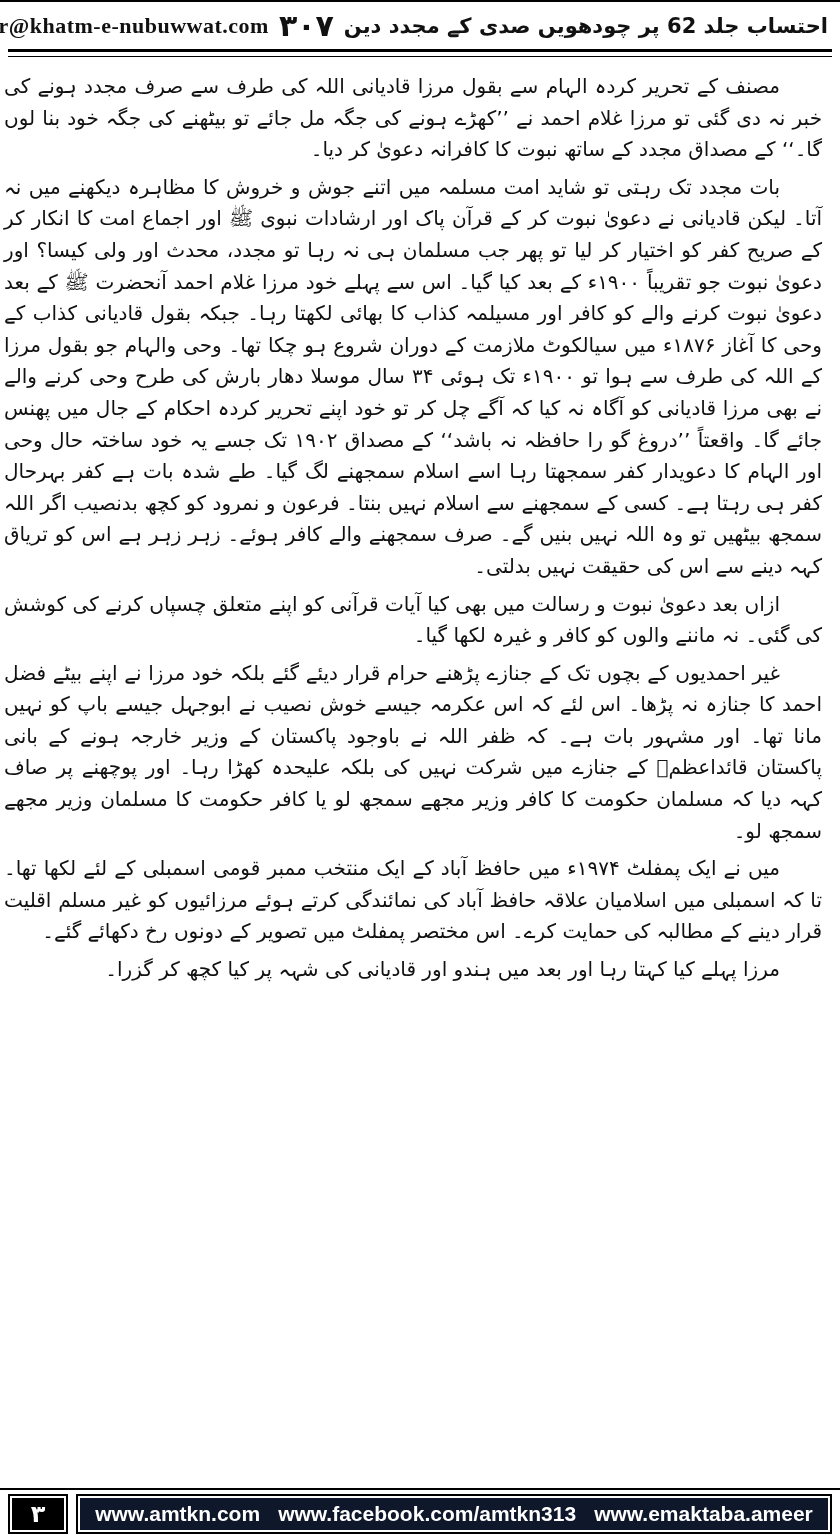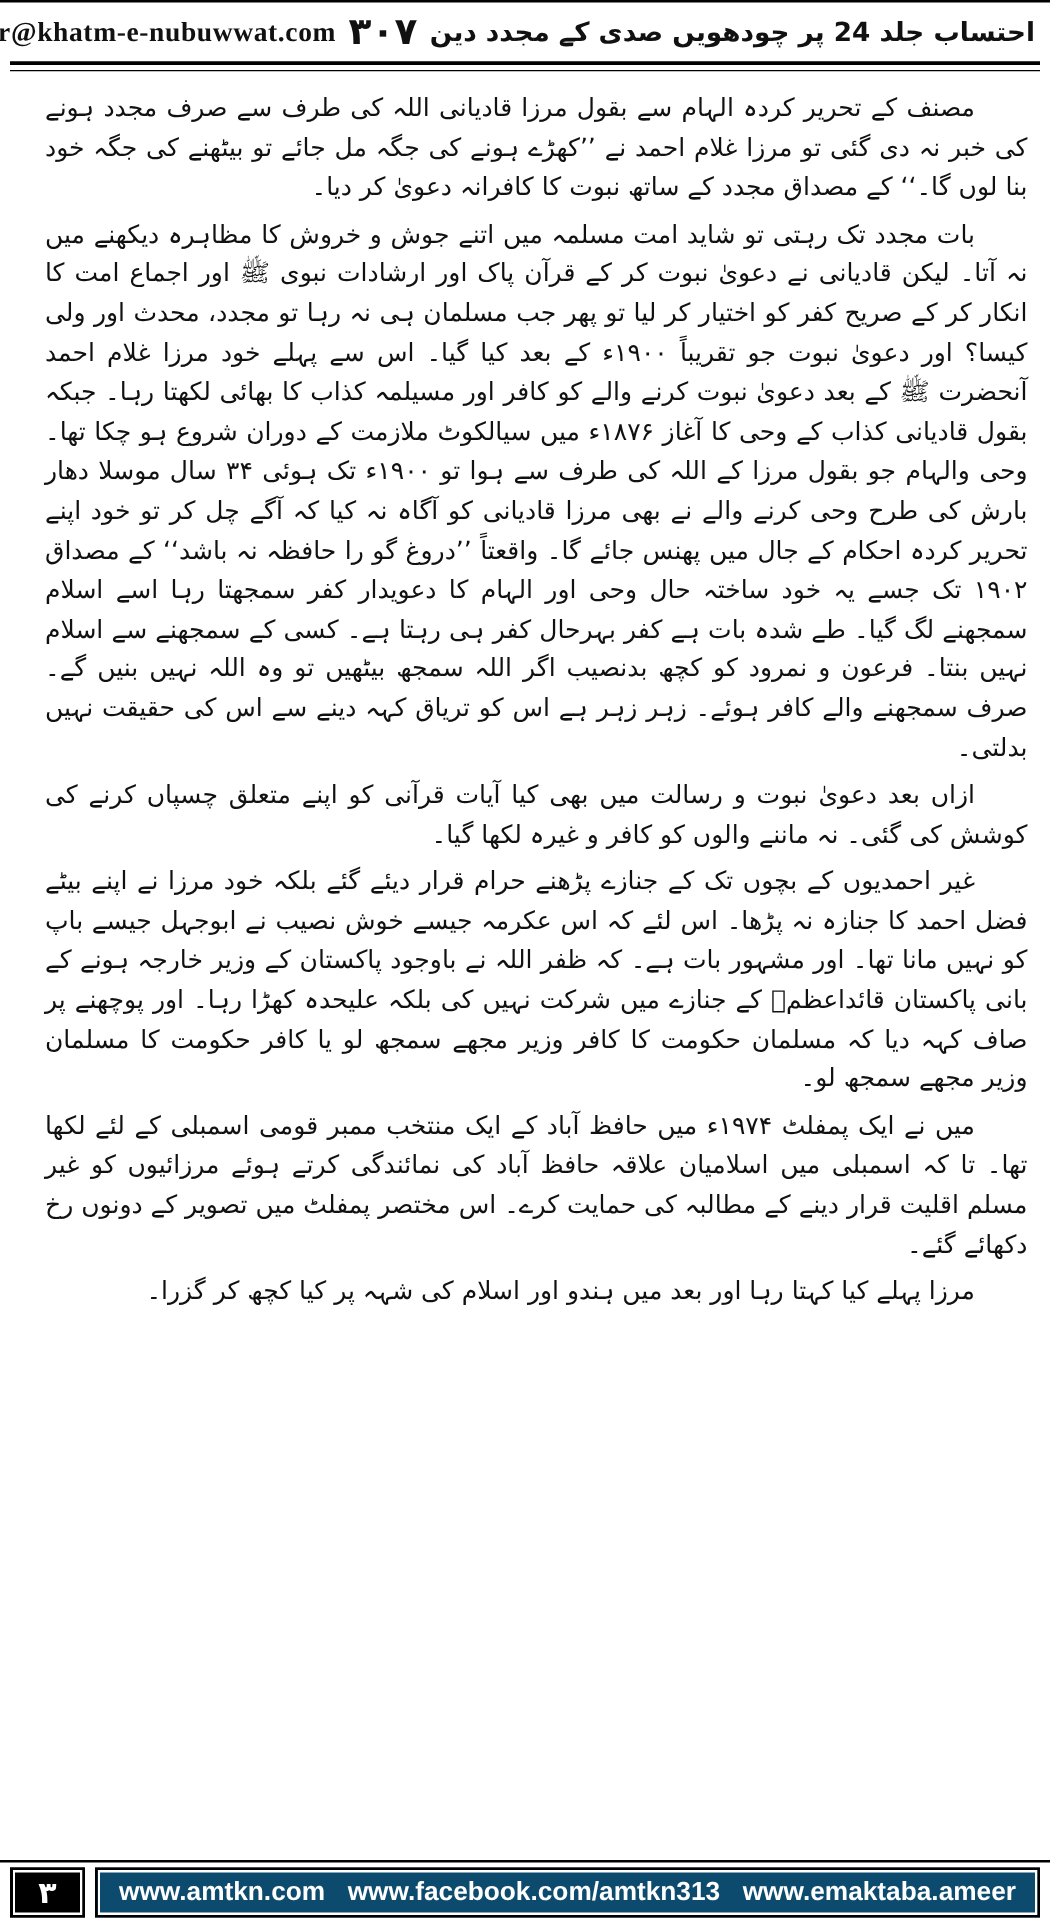--- a/index.html
+++ b/index.html
@@ -43,21 +43,21 @@
   }
   .double-rule{
     margin:2px 8px 0 8px;
     height:4px;
     border-top:3px solid #000;
     border-bottom:1px solid #000;
   }
   
   .body-text{
     direction:rtl;
-    padding:14px 18px 0 36px;
+    padding:14px 18px 0 4px;
     font-size:20px;
     line-height:1.58;
     text-align:justify;
     height:1380px;
     overflow:hidden;
   }
   .para{
     margin:0 0 6px 0;
     text-indent:42px;
   }
@@ -79,21 +79,21 @@
     display:flex;
     align-items:center;
     justify-content:center;
     font-size:24px;
     font-weight:bold;
     border:2px solid #000;
     box-shadow:inset 0 0 0 2px #fff;
   }
   .footer .links-bar{
     flex:1;
-    background:#0c4a6e;
+    background:#0f172a;
     color:#fff;
     display:flex;
     align-items:center;
     justify-content:center;
     gap:18px;
     font-family:"Liberation Sans", sans-serif;
     font-size:21px;
     font-weight:bold;
     padding:6px 10px;
     border:2px solid #000;
@@ -102,33 +102,33 @@
     white-space:nowrap;
   }
   .footer-link{color:#fff;}
 </style>
 </head>
 <body>
 
 <div class="page">
 
   <div class="header">
-    <div class="title">احتساب جلد 24 پر چودھویں صدی کے مجدد دین</div>
+    <div class="title">احتساب جلد 62 پر چودھویں صدی کے مجدد دین</div>
     <div class="page-num-top">۳۰۷</div>
     <div class="email">ameer@khatm-e-nubuwwat.com</div>
   </div>
   <div class="double-rule"></div>
 
   <div class="body-text">
       <p class="para">مصنف کے تحریر کردہ الہام سے بقول مرزا قادیانی اللہ کی طرف سے صرف مجدد ہونے کی خبر نہ دی گئی تو مرزا غلام احمد نے ’’کھڑے ہونے کی جگہ مل جائے تو بیٹھنے کی جگہ خود بنا لوں گا۔‘‘ کے مصداق مجدد کے ساتھ نبوت کا کافرانہ دعویٰ کر دیا۔</p>
       <p class="para">بات مجدد تک رہتی تو شاید امت مسلمہ میں اتنے جوش و خروش کا مظاہرہ دیکھنے میں نہ آتا۔ لیکن قادیانی نے دعویٰ نبوت کر کے قرآن پاک اور ارشادات نبوی ﷺ اور اجماع امت کا انکار کر کے صریح کفر کو اختیار کر لیا تو پھر جب مسلمان ہی نہ رہا تو مجدد، محدث اور ولی کیسا؟ اور دعویٰ نبوت جو تقریباً ۱۹۰۰ء کے بعد کیا گیا۔ اس سے پہلے خود مرزا غلام احمد آنحضرت ﷺ کے بعد دعویٰ نبوت کرنے والے کو کافر اور مسیلمہ کذاب کا بھائی لکھتا رہا۔ جبکہ بقول قادیانی کذاب کے وحی کا آغاز ۱۸۷۶ء میں سیالکوٹ ملازمت کے دوران شروع ہو چکا تھا۔ وحی والہام جو بقول مرزا کے اللہ کی طرف سے ہوا تو ۱۹۰۰ء تک ہوئی ۳۴ سال موسلا دھار بارش کی طرح وحی کرنے والے نے بھی مرزا قادیانی کو آگاہ نہ کیا کہ آگے چل کر تو خود اپنے تحریر کردہ احکام کے جال میں پھنس جائے گا۔ واقعتاً ’’دروغ گو را حافظہ نہ باشد‘‘ کے مصداق ۱۹۰۲ تک جسے یہ خود ساختہ حال وحی اور الہام کا دعویدار کفر سمجھتا رہا اسے اسلام سمجھنے لگ گیا۔ طے شدہ بات ہے کفر بہرحال کفر ہی رہتا ہے۔ کسی کے سمجھنے سے اسلام نہیں بنتا۔ فرعون و نمرود کو کچھ بدنصیب اگر اللہ سمجھ بیٹھیں تو وہ اللہ نہیں بنیں گے۔ صرف سمجھنے والے کافر ہوئے۔ زہر زہر ہے اس کو تریاق کہہ دینے سے اس کی حقیقت نہیں بدلتی۔</p>
       <p class="para">ازاں بعد دعویٰ نبوت و رسالت میں بھی کیا آیات قرآنی کو اپنے متعلق چسپاں کرنے کی کوشش کی گئی۔ نہ ماننے والوں کو کافر و غیرہ لکھا گیا۔</p>
       <p class="para">غیر احمدیوں کے بچوں تک کے جنازے پڑھنے حرام قرار دیئے گئے بلکہ خود مرزا نے اپنے بیٹے فضل احمد کا جنازہ نہ پڑھا۔ اس لئے کہ اس عکرمہ جیسے خوش نصیب نے ابوجہل جیسے باپ کو نہیں مانا تھا۔ اور مشہور بات ہے۔ کہ ظفر اللہ نے باوجود پاکستان کے وزیر خارجہ ہونے کے بانی پاکستان قائداعظمؒ کے جنازے میں شرکت نہیں کی بلکہ علیحدہ کھڑا رہا۔ اور پوچھنے پر صاف کہہ دیا کہ مسلمان حکومت کا کافر وزیر مجھے سمجھ لو یا کافر حکومت کا مسلمان وزیر مجھے سمجھ لو۔</p>
       <p class="para">میں نے ایک پمفلٹ ۱۹۷۴ء میں حافظ آباد کے ایک منتخب ممبر قومی اسمبلی کے لئے لکھا تھا۔ تا کہ اسمبلی میں اسلامیان علاقہ حافظ آباد کی نمائندگی کرتے ہوئے مرزائیوں کو غیر مسلم اقلیت قرار دینے کے مطالبہ کی حمایت کرے۔ اس مختصر پمفلٹ میں تصویر کے دونوں رخ دکھائے گئے۔</p>
-      <p class="para">مرزا پہلے کیا کہتا رہا اور بعد میں ہندو اور اسلام کی شہہ پر کیا کچھ کر گزرا۔</p>
+      <p class="para">مرزا پہلے کیا کہتا رہا اور بعد میں ہندو اور قادیانی کی شہہ پر کیا کچھ کر گزرا۔</p>
     </div>
 
   <div class="footer">
     <div class="page-num-box">۳</div>
     <div class="links-bar">
         <span class="footer-link">www.amtkn.com</span>
         <span class="footer-link">www.facebook.com/amtkn313</span>
         <span class="footer-link">www.emaktaba.ameer</span>
       </div>
   </div>

